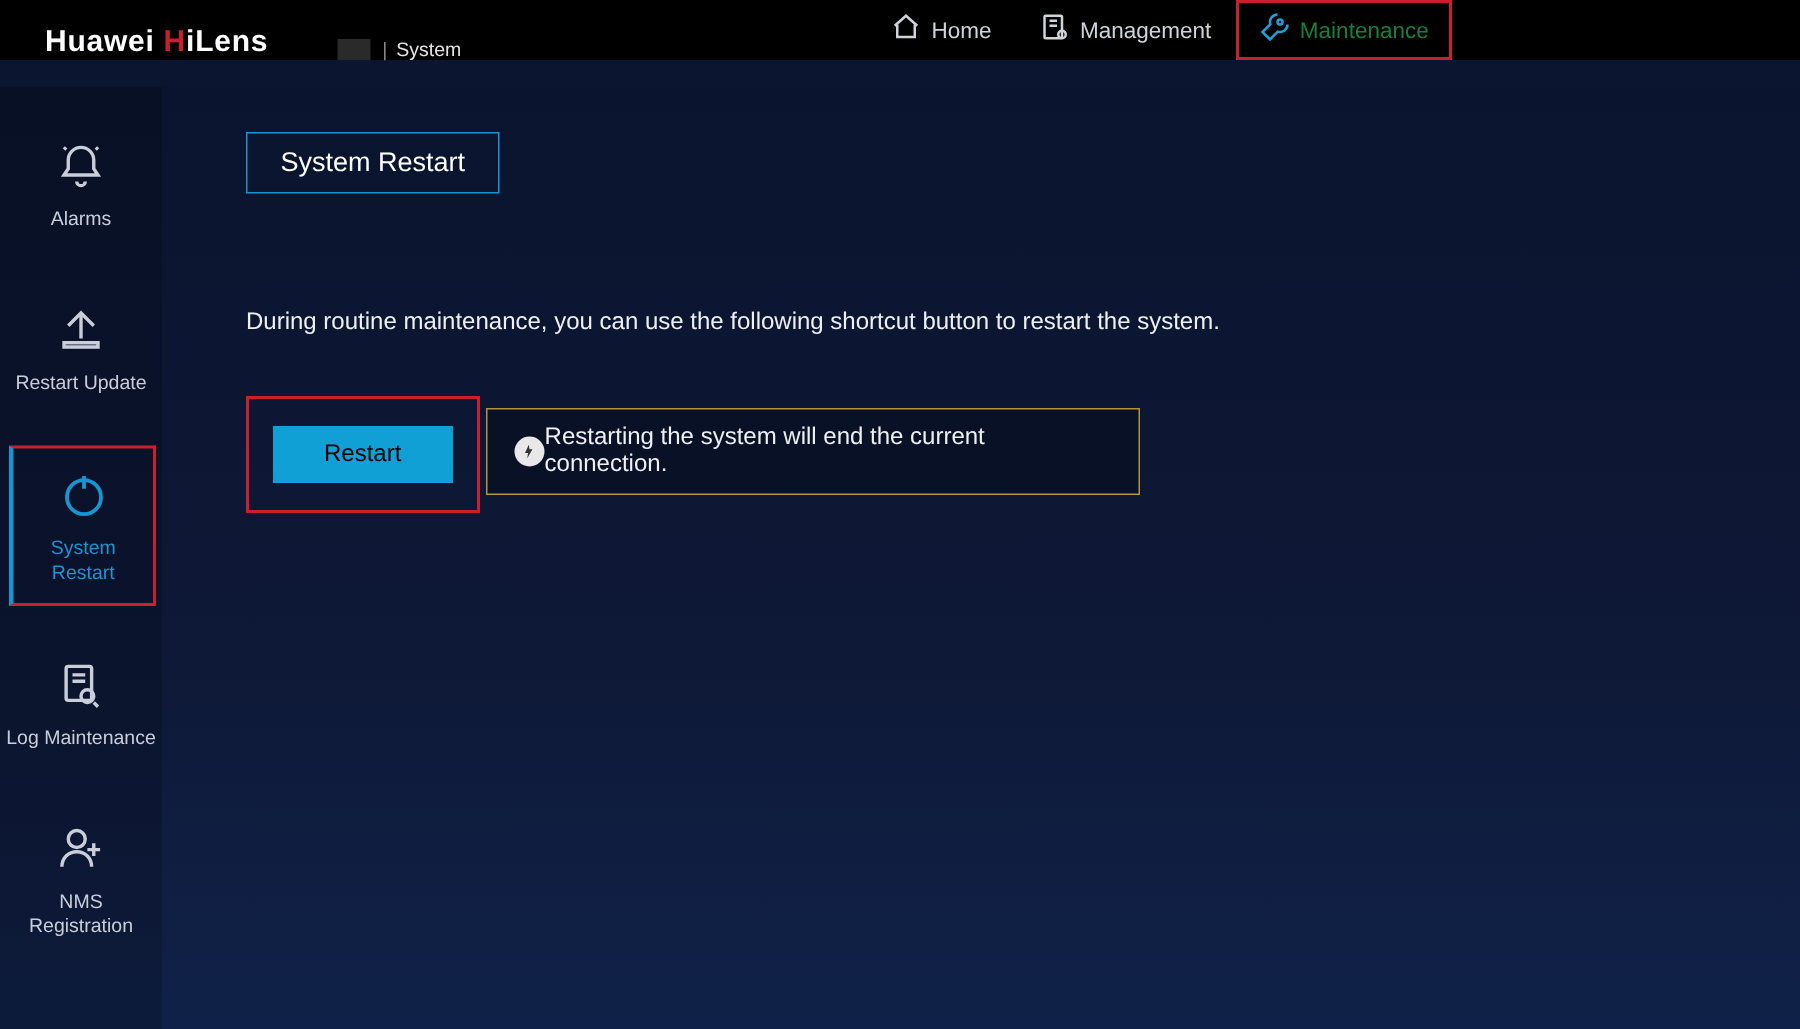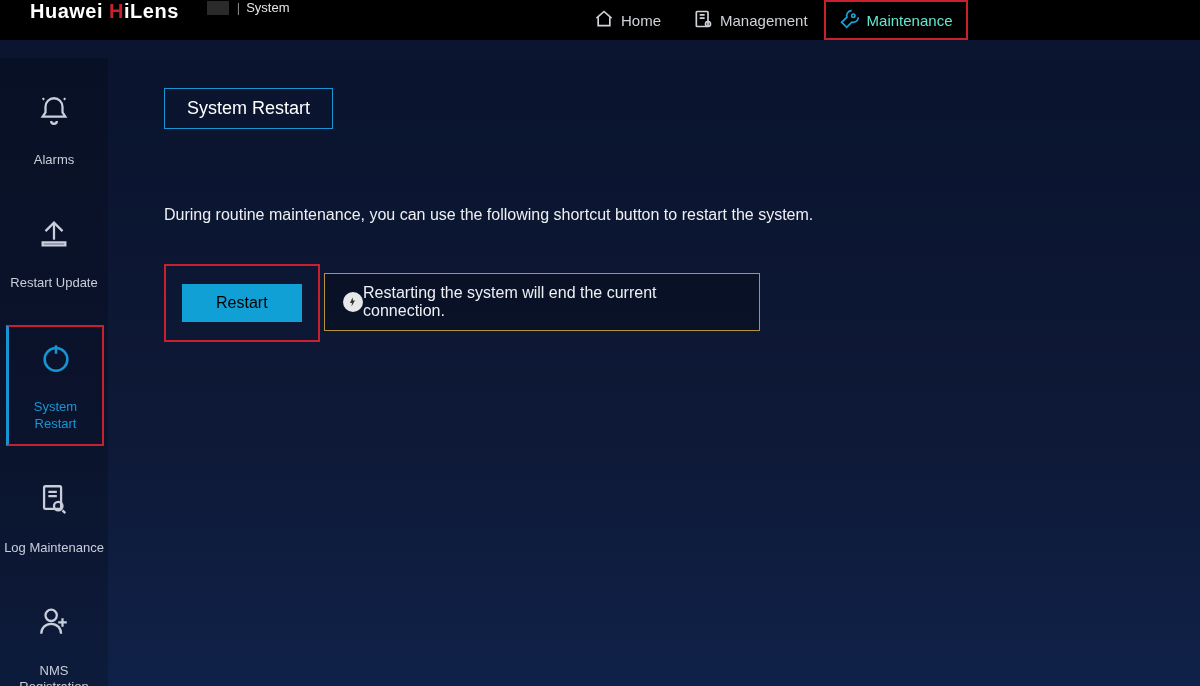--- a/index.html
+++ b/index.html
@@ -8,23 +8,24 @@
   background: #0b1530;
   width: 1200px;
   height: 686px;
   overflow: hidden;
   color: #fff;
 }
 .topbar {
   height: 40px;
   background: #000;
   display: flex;
-  align-items: flex-start;
+  align-items: flex-end;
   padding: 0 20px 0 30px;
   position: relative;
+  gap: 18px;
 }
 .logo {
   font-size: 20px;
   font-weight: bold;
   color: #fff;
   letter-spacing: 0.5px;
 }
 .logo .h-red { color: #c8202c; }
 .lang-selector {
   margin-left: 28px;
@@ -56,21 +57,21 @@
   display: flex;
   align-items: center;
   gap: 7px;
   padding: 0 16px;
   height: 40px;
   font-size: 15px;
   color: #cfd3da;
   cursor: pointer;
 }
 .topnav-item.active {
-  color: #5eead4;
+  color: #15803d;
   border: 2px solid #c8202c;
   padding: 17px 14px;
 }
 .topnav-item svg { width: 20px; height: 20px; }
 .content-wrap {
   display: flex;
   height: 646px;
   background: linear-gradient(180deg,#0a142e 0%,#0e1937 60%,#10224a 100%);
   margin-top: 18px;
 }
@@ -79,21 +80,21 @@
   background: rgba(0,0,0,0.18);
   display: flex;
   flex-direction: column;
   align-items: stretch;
   padding-top: 22px;
 }
 .sidebar-item {
   display: flex;
   flex-direction: column;
   align-items: center;
-  gap: 20px;
+  gap: 6px;
   padding: 14px 4px 12px 4px;
   font-size: 13px;
   color: #c9ceda;
   text-align: center;
   cursor: pointer;
   margin-bottom: 22px;
   line-height: 1.25;
 }
 .sidebar-item svg { width: 34px; height: 34px; }
 .sidebar-item.active {

